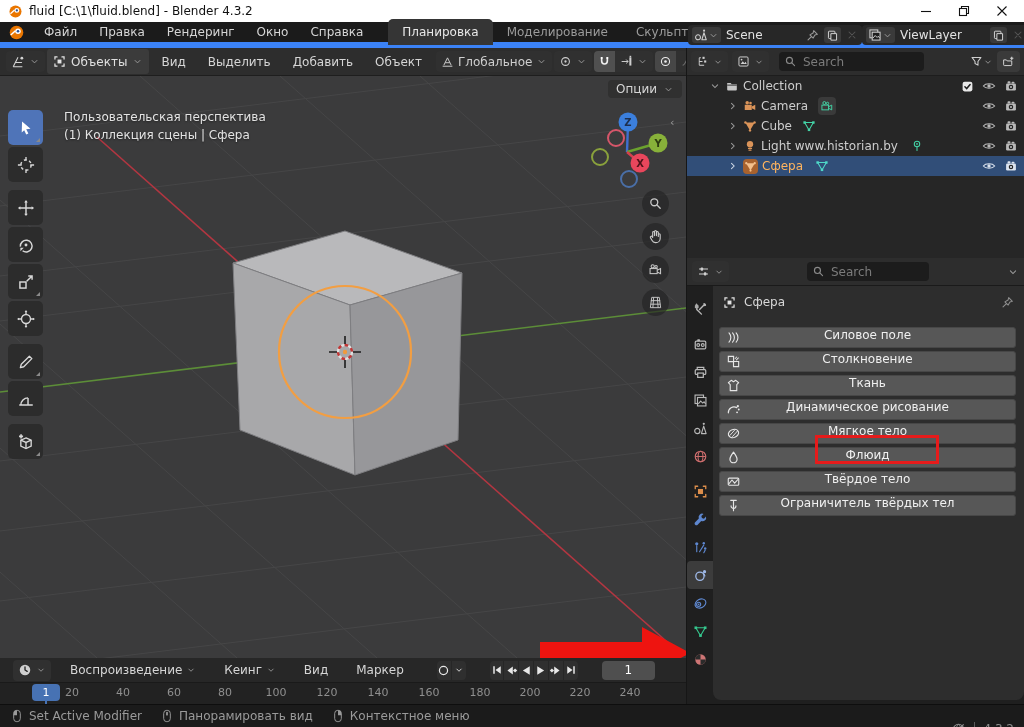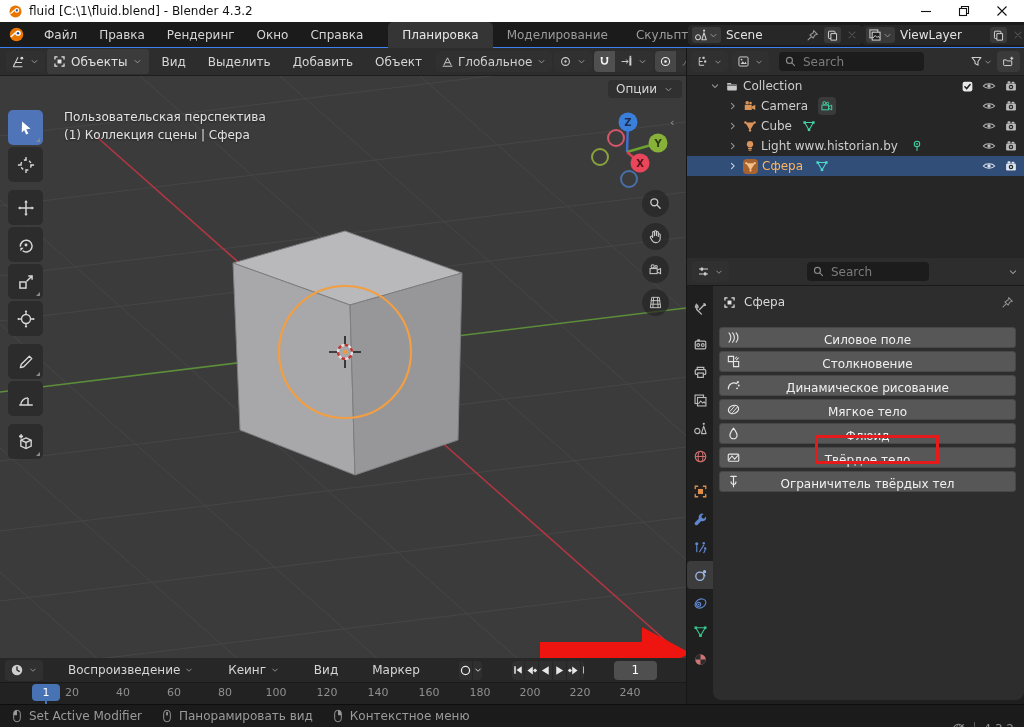--- a/index.html
+++ b/index.html
@@ -9,21 +9,21 @@
   .abs{position:absolute;}
   .row{display:flex;align-items:center;}
   svg{display:block;}
   .ic{display:inline-flex;align-items:center;justify-content:center;flex:none;}
 
   
   .titlebar{left:0;top:0;width:1024px;height:22px;background:#ffffff;color:#111;display:flex;align-items:center;gap:6px;padding:0 8px;box-sizing:border-box;font-size:12px;}
   .win-btns{margin-left:auto;display:flex;gap:26px;align-items:center;padding-right:8px;color:#111;}
 
   
-  .topbar{left:0;top:22px;width:1024px;height:26px;background:#1b1b1b;display:flex;align-items:center;border-bottom:1px solid #3b82f6;box-sizing:border-box;}
+  .topbar{left:0;top:22px;width:1024px;height:26px;background:#1b1b1b;display:flex;align-items:center;border-bottom:6px solid #3b82f6;box-sizing:border-box;}
   .menu-item{padding:0 11px;color:#d6d6d6;height:26px;display:flex;align-items:center;cursor:default;}
   .ws-tab{padding:0 14px;height:26px;display:flex;align-items:center;color:#9b9b9b;white-space:nowrap;}
   .ws-tab.active{background:#353535;color:#e8e8e8;border-radius:5px 5px 0 0;}
   .idblock{height:20px;background:#272727;border-radius:4px;display:flex;align-items:center;padding:0 4px;gap:5px;}
   .idblock .btn{background:#3a3a3a;border-radius:3px;height:16px;display:flex;align-items:center;padding:0 2px;}
 
   
   .vph{left:0;top:48px;width:686px;height:28px;background:#2d2d2d;display:flex;align-items:center;gap:2px;padding:0 6px;box-sizing:border-box;border-bottom:1px solid #1e1e1e;}
   .vph .menu-item{height:28px;padding:0 10px;}
   .pillbtn{background:#3b3b3b;border-radius:3px;height:25px;display:flex;align-items:center;gap:5px;padding:0 6px;color:#e0e0e0;}
@@ -52,27 +52,27 @@
   .orow.sel .lbl{color:#ffb45e;}
   .orow .right{position:absolute;right:6px;display:flex;gap:8px;align-items:center;color:#b9b9b9;}
 
   .props{left:686px;top:258px;width:338px;height:446px;background:#1f1f1f;border-left:1px solid #161616;box-sizing:border-box;}
   .props-head{height:28px;background:#2d2d2d;display:flex;align-items:center;gap:6px;padding:0 5px;border-bottom:1px solid #1a1a1a;box-sizing:border-box;}
   .tabstrip{position:absolute;left:0;top:28px;width:26px;bottom:0;background:#1f1f1f;display:flex;flex-direction:column;align-items:center;}
   .ptab{width:26px;height:28px;display:flex;align-items:center;justify-content:center;}
   .ptab.active{background:#3c3c3c;border-radius:4px 0 0 4px;}
   .props-main{position:absolute;left:26px;top:28px;right:0;bottom:4px;background:#2d2d2d;border-radius:0 0 8px 8px;}
   .crumb{display:flex;align-items:center;gap:8px;padding:9px 10px 4px 10px;color:#d8d8d8;}
-  .physbtn{position:relative;height:19px;background:#575757;border:1px solid #474747;border-radius:3px;margin:0 8px 3px 6px;display:flex;align-items:flex-end;justify-content:center;color:#f0f0f0;font-size:12px;}
+  .physbtn{position:relative;height:19px;background:#575757;border:1px solid #474747;border-radius:3px;margin:0 8px 3px 6px;display:flex;align-items:flex-start;justify-content:center;color:#f0f0f0;font-size:12px;}
   .physbtn .bicon{position:absolute;left:6px;top:2px;color:#e6e6e6;}
   .redbox{position:absolute;border:3px solid #e51b1b;pointer-events:none;}
 
   
   .timeline{left:0;top:658px;width:686px;height:46px;background:#272727;}
-  .tl-head{height:24px;display:flex;align-items:center;gap:16px;padding:0 5px;box-sizing:border-box;}
+  .tl-head{height:24px;display:flex;align-items:center;gap:10px;padding:0 13px;box-sizing:border-box;}
   .tl-head .menu-item{height:24px;padding:0 9px;}
   .groupbtns{display:flex;background:#2f2f2f;border-radius:4px;overflow:hidden;}
   .pbtn{width:20px;height:19px;display:flex;align-items:center;justify-content:center;color:#e8e8e8;border-right:1px solid #262626;}
   .pbtn:last-child{border-right:none;}
   .field{background:#4f4f4f;border-radius:4px;height:19px;display:flex;align-items:center;justify-content:center;color:#fff;}
   .ruler{position:absolute;left:0;top:24px;width:686px;height:22px;background:#222222;border-top:1px solid #1a1a1a;box-sizing:border-box;}
   .tick{position:absolute;top:3px;transform:translateX(-50%);color:#8f8f8f;font-size:11px;}
   .playhead{position:absolute;top:1px;left:32px;width:28px;height:17px;background:#4772b3;border-radius:4px;color:#fff;display:flex;align-items:center;justify-content:center;font-size:11px;}
   .playline{position:absolute;left:45px;top:18px;width:2px;height:4px;background:#4772b3;}
 
@@ -1040,20 +1040,28 @@
         <span class="bicon">
           <svg width="15" height="15">
             <use href="#i-collision"></use>
           </svg>
         </span>
         <span>Столкновение</span>
       </div>
     <div class="physbtn">
         <span class="bicon">
           <svg width="15" height="15">
+            <use href="#i-cloth"></use>
+          </svg>
+        </span>
+        <span>Ткань</span>
+      </div>
+    <div class="physbtn">
+        <span class="bicon">
+          <svg width="15" height="15">
             <use href="#i-dpaint"></use>
           </svg>
         </span>
         <span>Динамическое рисование</span>
       </div>
     <div class="physbtn">
         <span class="bicon">
           <svg width="15" height="15">
             <use href="#i-softbody"></use>
           </svg>

